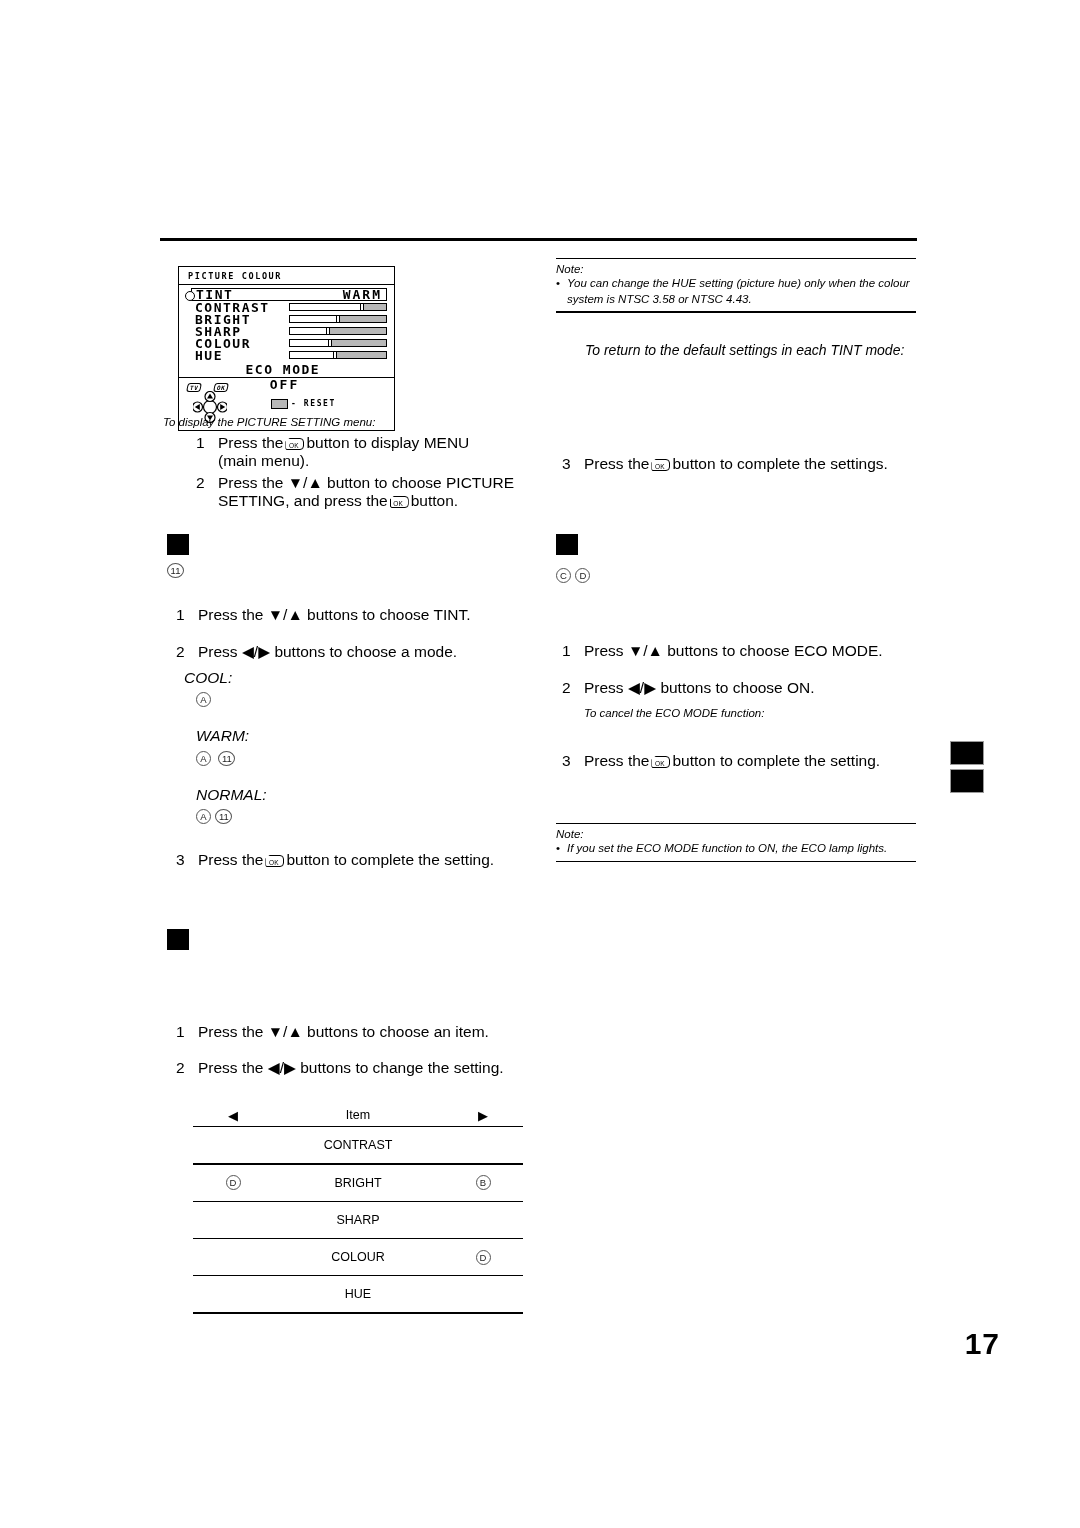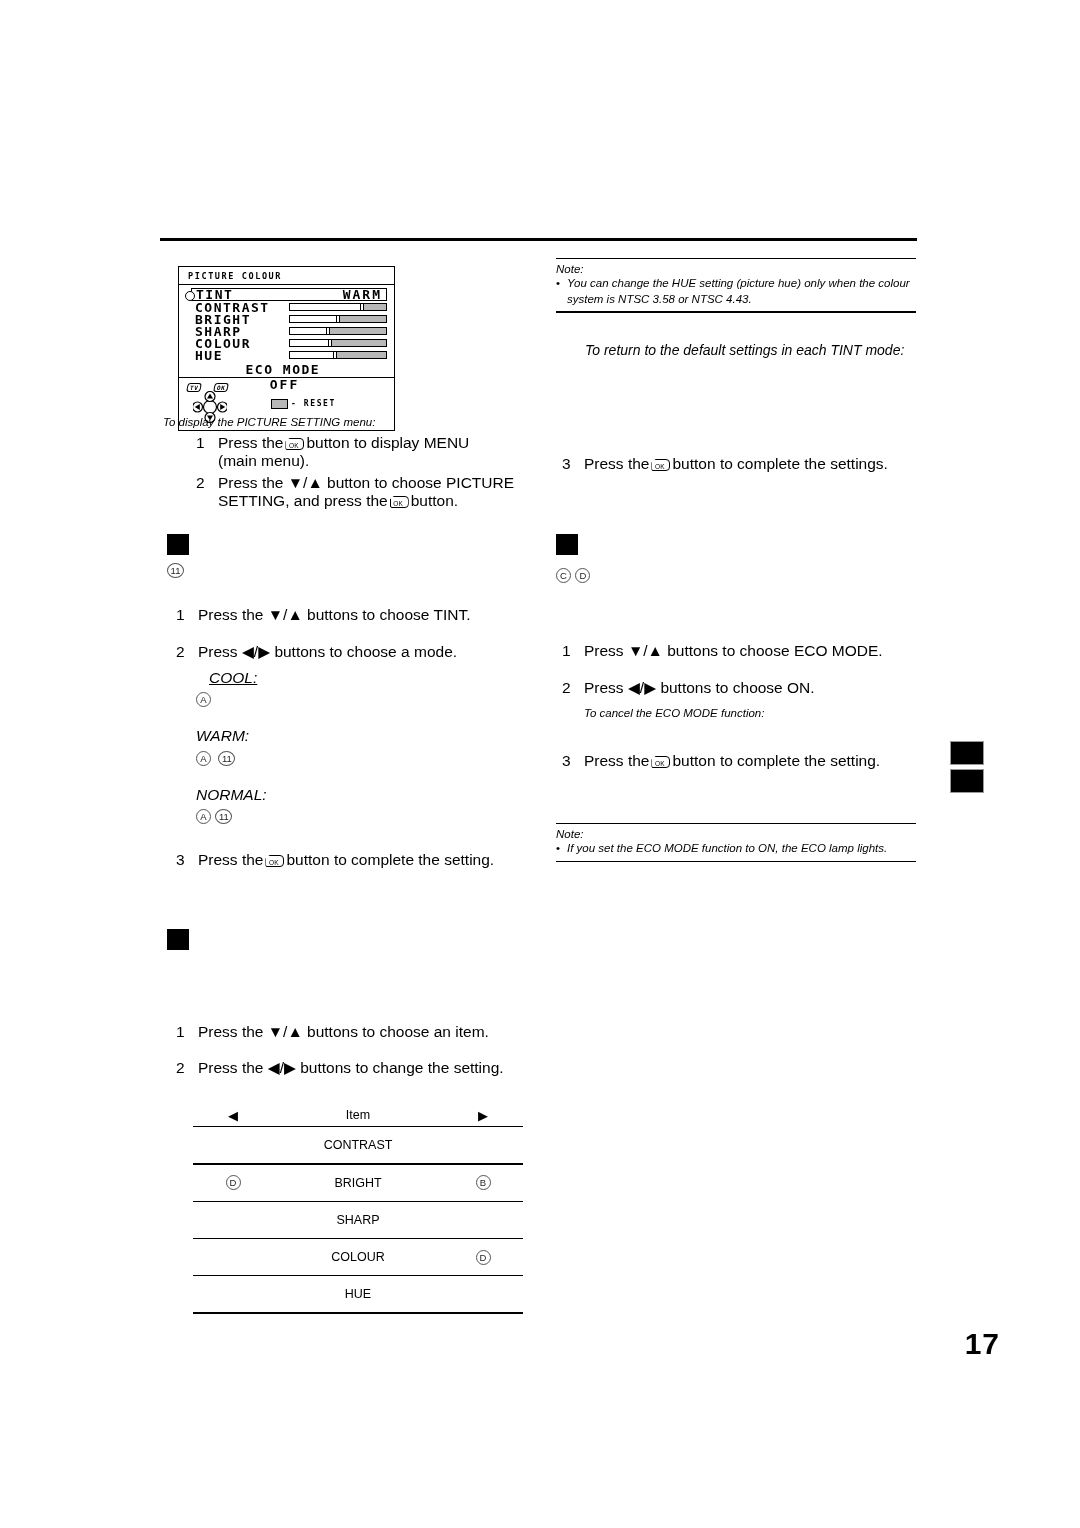--- a/index.html
+++ b/index.html
@@ -232,21 +232,21 @@
 
   <div class="step" style="left:176px;top:606px;width:340px;">
     <span class="num">1</span>
     <span class="txt">Press the ▼/▲ buttons to choose TINT.</span>
   </div>
   <div class="step" style="left:176px;top:643px;width:340px;">
     <span class="num">2</span>
     <span class="txt">Press ◀/▶ buttons to choose a mode.</span>
   </div>
 
-  <div style="position:absolute;left:209px;top:669px;font-size:15.5px;font-style:italic;text-decoration:underline;">COOL:</div>
+  <div style="position:absolute;left:184px;top:669px;font-size:15.5px;font-style:italic;">COOL:</div>
   <div class="mk" style="left:196px;top:690px;">
     <span class="circ">A</span>
   </div>
 
   <div style="position:absolute;left:196px;top:727px;font-size:15.5px;font-style:italic;">WARM:</div>
   <div class="mk" style="left:196px;top:749px;">
     <span class="circ">A</span>
     <span class="circ wide" style="margin-left:3px;">11</span>
   </div>
 

